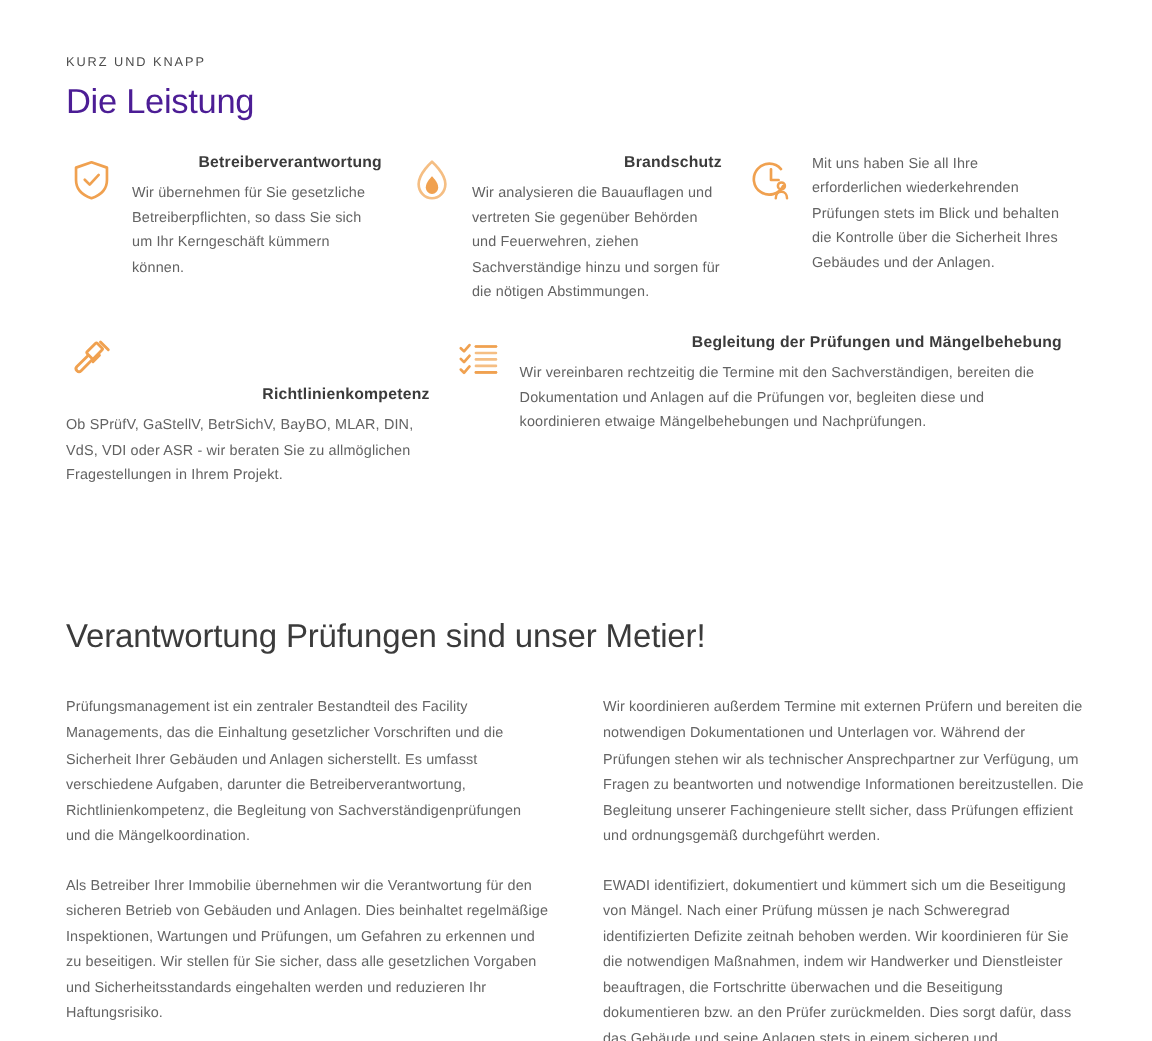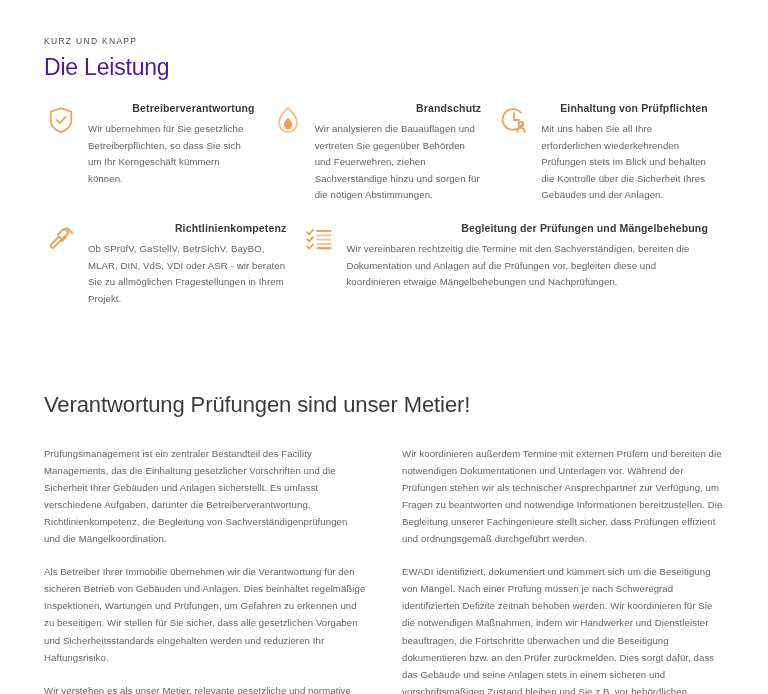--- a/index.html
+++ b/index.html
@@ -45,21 +45,21 @@
     display: flex;
     flex-wrap: wrap;
   }
   .feature {
     display: flex;
     align-items: flex-start;
     padding-right: 16px;
     margin-bottom: 18px;
   }
   .feature.col3 { width: 33.33%; }
-  .feature.col-a { width: 38%; }
+  .feature.col-a { width: 38%; flex-direction: column; }
   .feature.col-b { width: 62%; }
 
   .feature-icon {
     flex: 0 0 auto;
     width: 34px;
     height: 34px;
     margin-right: 10px;
     margin-top: 1px;
     display: flex;
     align-items: center;
@@ -153,21 +153,20 @@
     <div class="feature col3">
       <div class="feature-icon">
         <svg width="30" height="30" viewBox="0 0 32 32" fill="none">
           <path d="M24.6 20.4 A11 11 0 1 1 23.1 8.2" stroke="#F0A150" stroke-width="1.9" stroke-linecap="round" fill="none"></path>
           <path d="M16 8.4 V16 H21.4" stroke="#F0A150" stroke-width="1.9" stroke-linecap="round" stroke-linejoin="round" fill="none"></path>
           <circle cx="23.4" cy="20.2" r="2.5" stroke="#F0A150" stroke-width="1.8" fill="none"></circle>
           <path d="M19.4 29 C19.4 26.2 21.2 24.4 23.4 24.4 C25.6 24.4 27.4 26.2 27.4 29" stroke="#F0A150" stroke-width="1.8" stroke-linecap="round" fill="none"></path>
         </svg>
       </div>
       <div class="feature-body">
-        <div class="feature-title">Einhaltung von Prüfpflichten</div>
         <div class="feature-text">Mit uns haben Sie all Ihre erforderlichen wiederkehrenden Prüfungen stets im Blick und behalten die Kontrolle über die Sicherheit Ihres Gebäudes und der Anlagen.</div>
       </div>
     </div>
 
     <div class="feature col-a">
       <div class="feature-icon">
         <svg width="32" height="32" viewBox="0 0 32 32" fill="none">
           <g stroke="#F0A150" stroke-width="1.9" stroke-linejoin="round" stroke-linecap="round" fill="none">
             <rect x="15.0" y="5.1" width="6.2" height="9.6" rx="1" transform="rotate(45 18.1 9.9)"></rect>
             <path d="M13.6 13.1 L6.3 20.4 C5.5 21.2 5.5 22.4 6.3 23.2 C7.1 24.0 8.3 24.0 9.1 23.2 L16.4 15.9"></path>

